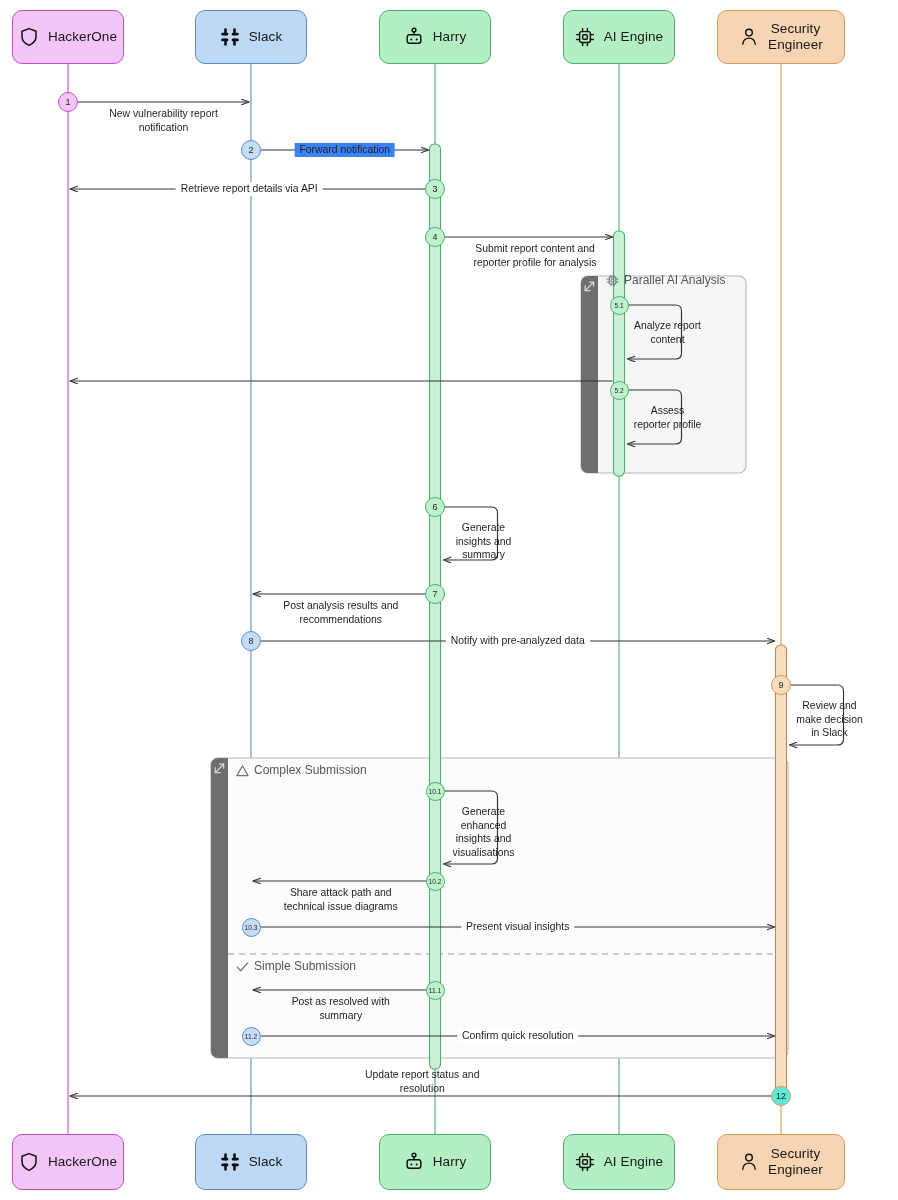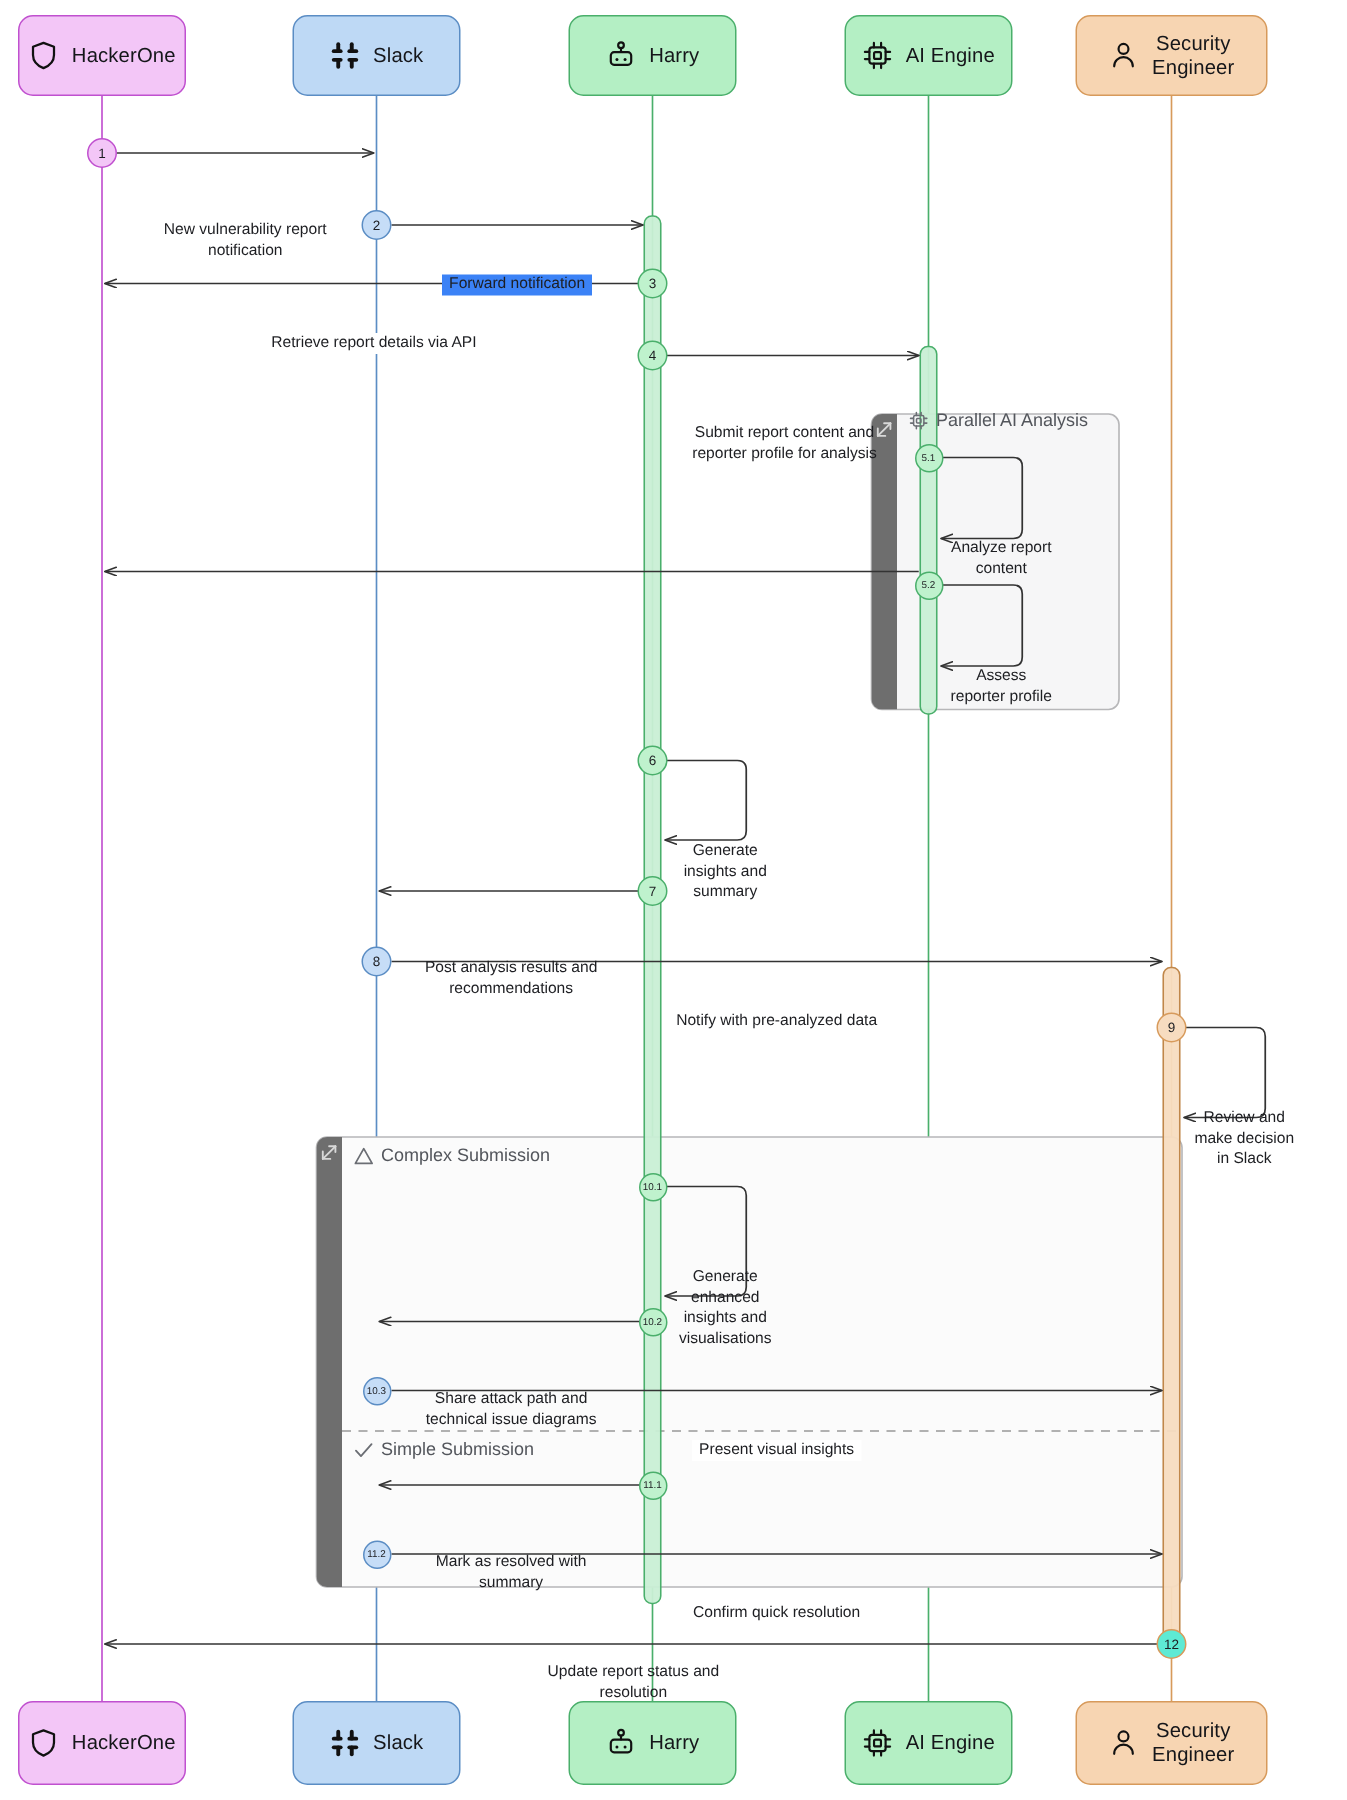--- a/index.html
+++ b/index.html
@@ -52,21 +52,20 @@
   }
   .msg-label {
     position: absolute;
     font-size: 10.4px;
     color: #1d1e22;
     text-align: center;
     line-height: 1.32;
     white-space: pre-line;
     background: transparent;
     pointer-events: none;
-    margin-top: 40px;
   }
   .msg-label.inline {
     background: #ffffff;
     padding: 0 4px;
   }
   .seq-badge {
     position: absolute;
     border-radius: 50%;
     border: 1.3px solid;
     display: flex;
@@ -316,21 +315,21 @@
 notification</div>
       <div class="seq-badge" style="width: 20px; height: 20px; left: 58px; top: 92px; background: rgb(243, 198, 247); border-color: rgb(192, 80, 207);">1</div>
       <div class="msg-label inline" style="white-space: nowrap; left: 0px; top: 143px; width: 898px; text-align: left; background: transparent; padding: 0px;">
         <span style="position: absolute; background: #3b82f6; padding: 0px 5px; left: 344.75px; transform: translateX(-50%);">Forward notification</span>
       </div>
       <div class="seq-badge" style="width: 20px; height: 20px; left: 241px; top: 140px; background: rgb(198, 221, 247); border-color: rgb(91, 141, 196);">2</div>
       <div class="msg-label inline" style="white-space: nowrap; left: 0px; top: 182px; width: 898px; text-align: left; background: transparent; padding: 0px;">
         <span style="position: absolute; background: rgb(255, 255, 255); padding: 0px 5px; left: 249.25px; transform: translateX(-50%);">Retrieve report details via API</span>
       </div>
       <div class="seq-badge" style="width: 20px; height: 20px; left: 425px; top: 179px; background: rgb(191, 242, 205); border-color: rgb(74, 175, 107);">3</div>
-      <div class="msg-label" style="width: 190px; left: 428px; top: 242px;">Submit report content and
+      <div class="msg-label" style="width: 190px; left: 440px; top: 242px;">Submit report content and
 reporter profile for analysis</div>
       <div class="seq-badge" style="width: 20px; height: 20px; left: 425px; top: 227px; background: rgb(191, 242, 205); border-color: rgb(74, 175, 107);">4</div>
       <div class="msg-label" style="width: 96px; left: 619.5px; top: 319px;">Analyze report
 content</div>
       <div class="seq-badge small" style="width: 19px; height: 19px; left: 609.5px; top: 295.5px; background: rgb(191, 242, 205); border-color: rgb(74, 175, 107);">5.1</div>
       <div class="msg-label" style="width: 96px; left: 619.5px; top: 404px;">Assess
 reporter profile</div>
       <div class="seq-badge small" style="width: 19px; height: 19px; left: 609.5px; top: 380.5px; background: rgb(191, 242, 205); border-color: rgb(74, 175, 107);">5.2</div>
       <div class="msg-label" style="width: 96px; left: 435.5px; top: 521px;">Generate
 insights and
@@ -352,21 +351,21 @@
 insights and
 visualisations</div>
       <div class="seq-badge small" style="width: 19px; height: 19px; left: 425.5px; top: 781.5px; background: rgb(191, 242, 205); border-color: rgb(74, 175, 107);">10.1</div>
       <div class="msg-label" style="width: 190px; left: 245.75px; top: 886px;">Share attack path and
 technical issue diagrams</div>
       <div class="seq-badge small" style="width: 19px; height: 19px; left: 425.5px; top: 871.5px; background: rgb(191, 242, 205); border-color: rgb(74, 175, 107);">10.2</div>
       <div class="msg-label inline" style="white-space: nowrap; left: 0px; top: 920px; width: 898px; text-align: left; background: transparent; padding: 0px;">
         <span style="position: absolute; background: rgb(255, 255, 255); padding: 0px 5px; left: 517.75px; transform: translateX(-50%);">Present visual insights</span>
       </div>
       <div class="seq-badge small" style="width: 19px; height: 19px; left: 241.5px; top: 917.5px; background: rgb(198, 221, 247); border-color: rgb(91, 141, 196);">10.3</div>
-      <div class="msg-label" style="width: 190px; left: 245.75px; top: 995px;">Mark as resolved with
+      <div class="msg-label" style="width: 190px; left: 245.75px; top: 995px;">Post as resolved with
 summary</div>
       <div class="seq-badge small" style="width: 19px; height: 19px; left: 425.5px; top: 980.5px; background: rgb(191, 242, 205); border-color: rgb(74, 175, 107);">11.1</div>
       <div class="msg-label inline" style="white-space: nowrap; left: 0px; top: 1029px; width: 898px; text-align: left; background: transparent; padding: 0px;">
         <span style="position: absolute; background: rgb(255, 255, 255); padding: 0px 5px; left: 517.75px; transform: translateX(-50%);">Confirm quick resolution</span>
       </div>
       <div class="seq-badge small" style="width: 19px; height: 19px; left: 241.5px; top: 1026.5px; background: rgb(198, 221, 247); border-color: rgb(91, 141, 196);">11.2</div>
       <div class="msg-label" style="width: 190px; left: 327.25px; top: 1068px;">Update report status and
 resolution</div>
       <div class="seq-badge" style="width: 20px; height: 20px; left: 771px; top: 1086px; background: #5eead4; border-color: rgb(215, 154, 91);">12</div>
     </div>

